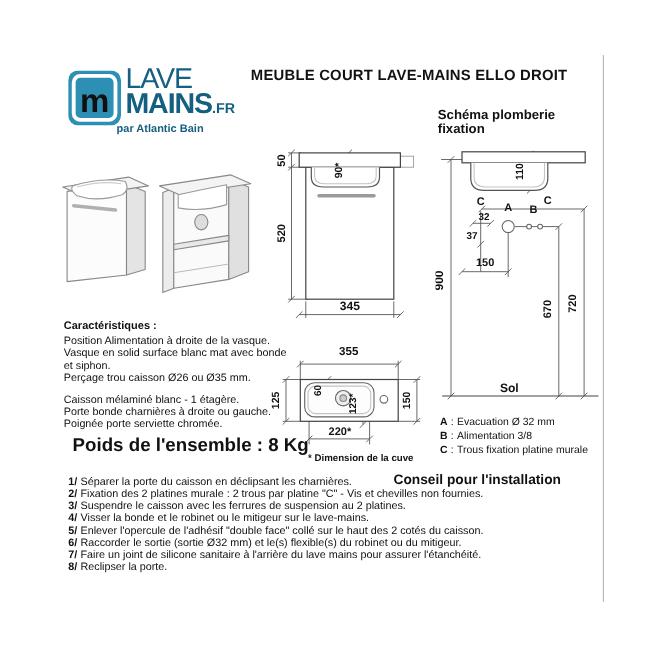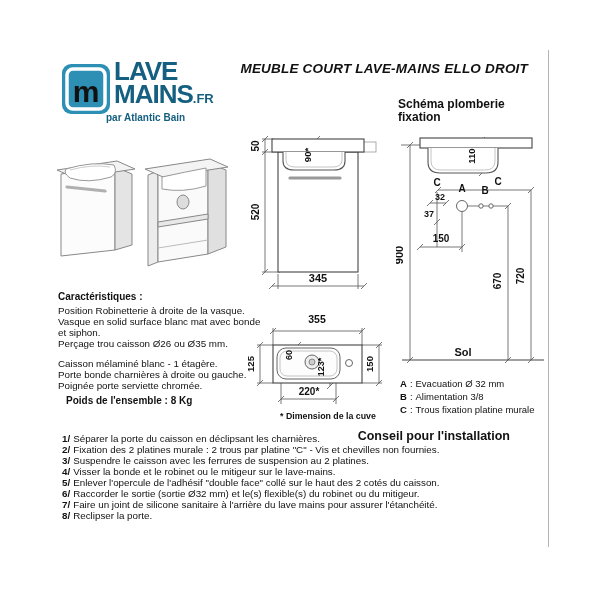--- a/index.html
+++ b/index.html
@@ -6,33 +6,33 @@
   body{
     width:600px;height:600px;background:#ffffff;position:relative;overflow:hidden;
     font-family:"Liberation Sans", sans-serif;color:#111;
     -webkit-font-smoothing:antialiased;
   }
   .abs{position:absolute;}
   
   .logo{left:58px;top:58px;width:180px;height:72px;}
   .logo-icon{position:absolute;left:4px;top:6px;}
   .logo-text{position:absolute;left:56px;top:2px;color:#155f80;}
-  .logo-l1{font-size:26px;font-weight:bold;letter-spacing:-1px;line-height:23px;}
+  .logo-l1{font-size:26px;font-weight:normal;letter-spacing:-1px;line-height:23px;}
   .logo-l2{font-size:26px;font-weight:bold;letter-spacing:-1px;line-height:23px;}
   .logo-suffix{font-size:13px;font-weight:bold;letter-spacing:0;}
   .logo-tagline{position:absolute;left:48px;top:54px;font-size:10px;font-weight:bold;color:#155f80;white-space:nowrap;}
   
-  .doc-title{left:228px;top:61px;width:300px;text-align:right;font-size:13.5px;font-weight:bold;letter-spacing:.2px;white-space:nowrap;font-style:italic;}
+  .doc-title{left:228px;top:61px;width:300px;text-align:left;font-size:13.5px;font-weight:bold;letter-spacing:.2px;white-space:nowrap;}
   .schema-heading{left:398px;top:98px;width:144px;font-size:12px;font-weight:bold;line-height:13px;}
   
   .chars{left:58px;top:291px;width:215px;}
   .chars-heading{font-size:10px;font-weight:bold;margin-bottom:3px;}
   .chars-line{font-size:9.8px;line-height:11px;white-space:nowrap;}
   .chars-gap{height:9px;}
-  .weight{left:66px;top:395px;font-size:10px;font-weight:bold;white-space:nowrap;}
+  .weight{left:66px;top:395px;font-size:17px;font-weight:bold;white-space:nowrap;}
   .install-heading{left:60px;top:429px;width:450px;text-align:right;font-size:12.5px;font-weight:bold;}
   .steps{left:62px;top:433px;width:500px;}
   .step{font-size:9.8px;line-height:11px;white-space:nowrap;}
   .step-num{font-weight:bold;margin-right:3px;}
   
   .legend{left:400px;top:377px;width:150px;}
   .legend-row{font-size:9.5px;line-height:13px;white-space:nowrap;}
   .legend-key{font-weight:bold;}
   .legend-sep{margin:0 3px;}
   
@@ -214,21 +214,21 @@
 </svg>
 
 <div class="abs legend">
   <div class="legend-row"><span class="legend-key">A</span><span class="legend-sep">:</span><span>Evacuation Ø 32 mm</span></div>
   <div class="legend-row"><span class="legend-key">B</span><span class="legend-sep">:</span><span>Alimentation 3/8</span></div>
   <div class="legend-row"><span class="legend-key">C</span><span class="legend-sep">:</span><span>Trous fixation platine murale</span></div>
 </div>
 
 <div class="abs chars">
   <div class="chars-heading">Caractéristiques :</div>
-  <div class="chars-line">Position Robinetterie à droite de la vasque.</div>
+  <div class="chars-line">Position Alimentation à droite de la vasque.</div>
   <div class="chars-line">Vasque en solid surface blanc mat avec bonde</div>
   <div class="chars-line">et siphon.</div>
   <div class="chars-line">Perçage trou caisson Ø26 ou Ø35 mm.</div>
   <div class="chars-gap"></div>
   <div class="chars-line">Caisson mélaminé blanc - 1 étagère.</div>
   <div class="chars-line">Porte bonde charnières à droite ou gauche.</div>
   <div class="chars-line">Poignée porte serviette chromée.</div>
 </div>
 <div class="abs weight">Poids de l'ensemble : 8 Kg</div>
 

